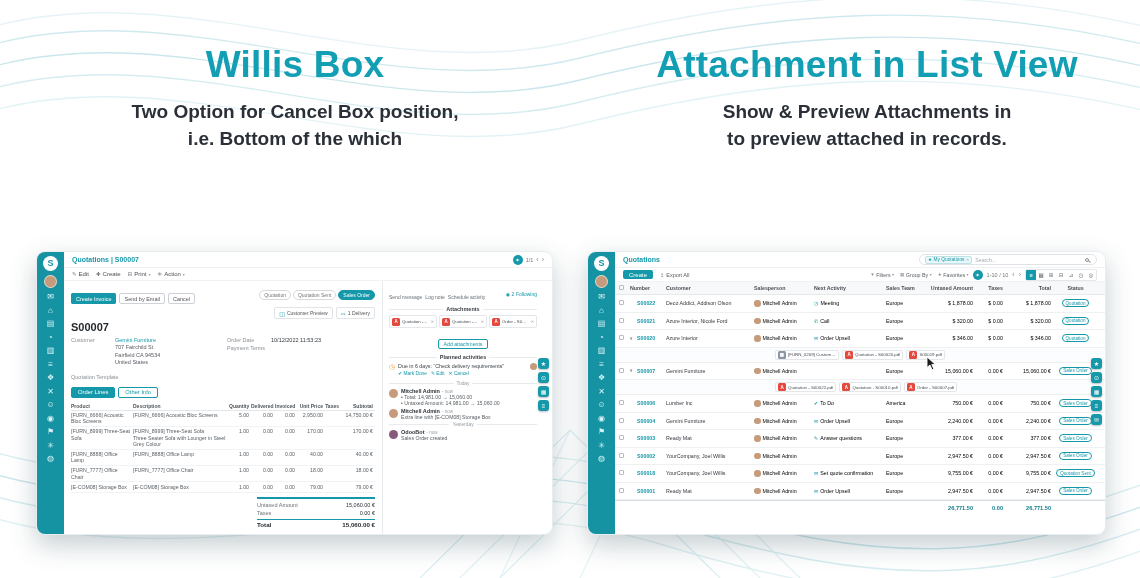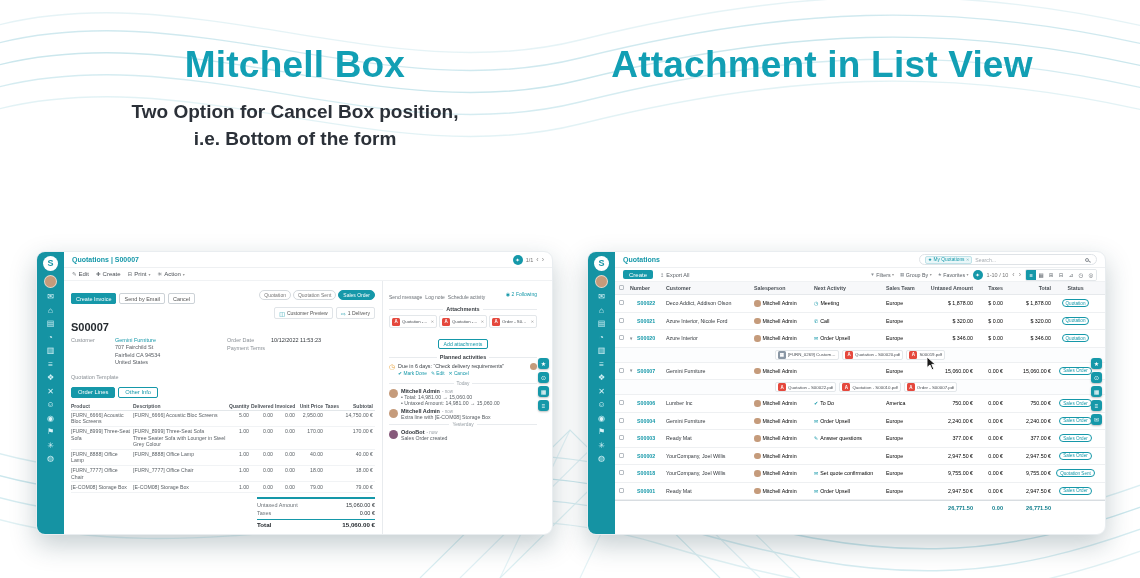--- a/index.html
+++ b/index.html
@@ -2,21 +2,21 @@
 <html><head>
 <meta charset="utf-8">
 <style>
   *{box-sizing:border-box;margin:0;padding:0}
   html,body{width:1140px;height:578px;overflow:hidden;background:#fff;font-family:"Liberation Sans",sans-serif}
   .canvas{position:relative;width:1140px;height:578px;background:#fff;overflow:hidden}
   .waves{position:absolute;inset:0;z-index:0;pointer-events:none}
   
   .hero{position:absolute;top:44px;text-align:center;z-index:2}
   .hero-left{left:55px;width:480px}
-  .hero-right{left:566px;width:512px}
+  .hero-right{left:611px;width:512px}
   .hero h1{font-size:37px;font-weight:700;color:#129fb4;letter-spacing:.2px}
   .hero .sub{margin-top:13px;font-size:19px;line-height:1.42;color:#2b3038;font-weight:700}
   .sub span{display:block}
   
   .shot{position:absolute;top:251px;height:284px;background:#fff;border-radius:9px;border:1px solid #e9edf0;
         box-shadow:0 10px 26px rgba(25,60,70,.25);display:flex;z-index:2}
   .shot-left{left:36px;width:517px}
   .shot-right{left:587px;width:519px}
   
   .sb{width:27px;flex:none;background:#1593a3;border-radius:8px 0 0 8px;display:flex;flex-direction:column;align-items:center;padding:4px 0}
@@ -179,29 +179,31 @@
     </g>
     <g fill="none" stroke="#d9eef2" stroke-width="1.2">
       <path d="M420 578 L570 430 L720 578"></path>
       <path d="M500 578 L650 430 L800 578" opacity=".9"></path>
       <path d="M460 578 L610 430 L760 578" opacity=".8"></path>
       <path d="M570 430 L500 578 M650 430 L580 578" opacity=".7"></path>
     </g>
   </svg>
 
   <section class="hero hero-left">
-    <h1>Mitchell Box</h1>
+    <h1>Willis Box</h1>
     <p class="sub">
       <span>Two Option for Cancel Box position,</span>
-      <span>i.e. Bottom of the form</span>
+      <span>i.e. Bottom of the which</span>
     </p>
   </section>
   <section class="hero hero-right">
     <h1>Attachment in List View</h1>
     <p class="sub">
+      <span>Show &amp; Preview Attachments in</span>
+      <span>to preview attached in records.</span>
     </p>
   </section>
 
   <div class="shot shot-left">
     <aside class="sb">
         <div class="sb-logo">S</div>
         <div class="sb-avatar"></div>
         <div class="sb-icons">
           <div class="sb-ic">✉</div>
           <div class="sb-ic">⌂</div>

